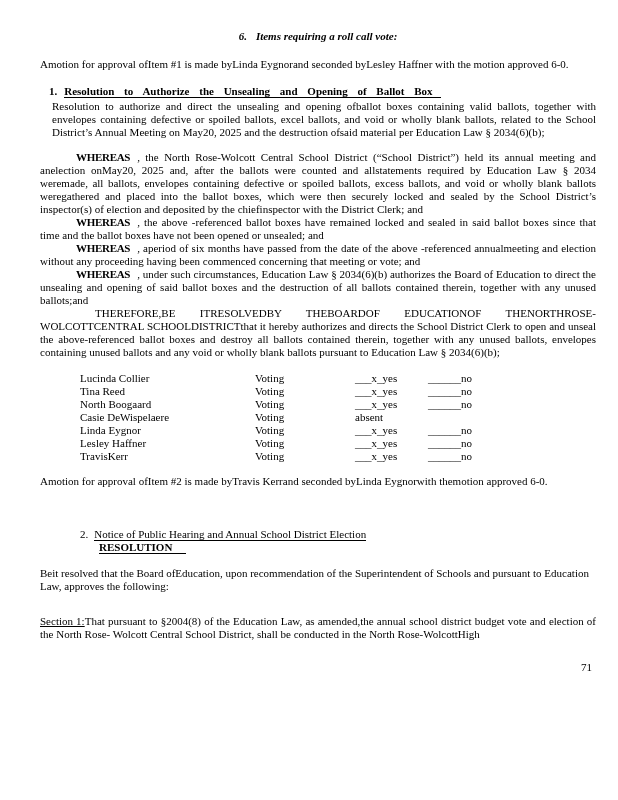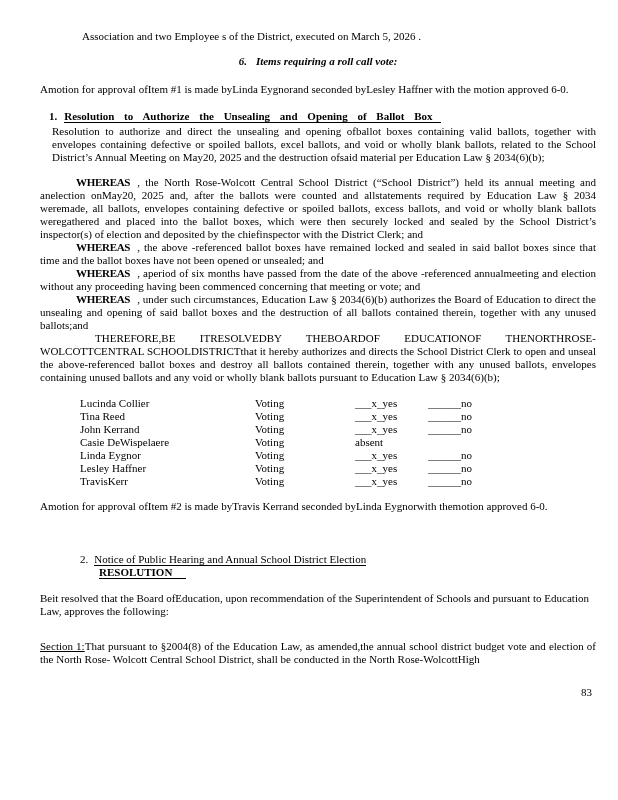--- a/index.html
+++ b/index.html
@@ -50,21 +50,20 @@
   .resolved { margin-bottom:22px; }
   .sec1 { margin-bottom:0; }
   .ulab { text-decoration:underline; }
   .pageno { text-align:right; margin-top:20px; padding-right:4px; }
 </style>
 </head>
 <body>
 
 <div class="page">
 
-  <p class="intro">Association and two Employee s of the District, executed on March 5, 2026 .</p>
 
   <p class="h6"><span class="num">6.</span><span>Items requiring a roll call vote:</span></p>
 
   <p class="motion">Amotion for approval ofItem #1 is made byLinda Eygnorand seconded byLesley Haffner with the motion approved 6-0.</p>
 
   <div class="item1">
     <p class="item1-head"><span class="num1">1.</span><span class="title1">Resolution to Authorize the Unsealing and Opening of Ballot Box</span></p>
     <p class="just">Resolution to authorize and direct the unsealing and opening ofballot boxes containing valid ballots, together with envelopes containing defective or spoiled ballots, excel ballots, and void or wholly blank ballots, related to the School District’s Annual Meeting on May20, 2025 and the destruction ofsaid material per Education Law § 2034(6)(b);</p>
   </div>
 
@@ -84,21 +83,21 @@
         <span class="vyes">___x_yes</span>
         <span class="vno">______no</span>
       </div>
     <div class="vrow">
         <span class="vname">Tina Reed</span>
         <span class="vvote">Voting</span>
         <span class="vyes">___x_yes</span>
         <span class="vno">______no</span>
       </div>
     <div class="vrow">
-        <span class="vname">John Kerrand</span>
+        <span class="vname">North Boogaard</span>
         <span class="vvote">Voting</span>
         <span class="vyes">___x_yes</span>
         <span class="vno">______no</span>
       </div>
     <div class="vrow">
         <span class="vname">Casie DeWispelaere</span>
         <span class="vvote">Voting</span>
         <span class="vyes">absent</span>
         <span class="vno"></span>
       </div>
@@ -126,15 +125,15 @@
 
   <div class="item2">
     <p><span class="num2">2.</span><span class="title2">Notice of Public Hearing and Annual School District Election</span></p>
     <p class="resline"><span class="title3">RESOLUTION</span></p>
   </div>
 
   <p class="resolved">Beit resolved that the Board ofEducation, upon recommendation of the Superintendent of Schools and pursuant to Education Law, approves the following:</p>
 
   <p class="sec1 just"><span class="ulab">Section 1:</span><span>That pursuant to §2004(8) of the Education Law, as amended,the annual school district budget vote and election of the North Rose- Wolcott Central School District, shall be conducted in the North Rose-WolcottHigh</span></p>
 
-  <div class="pageno">83</div>
+  <div class="pageno">71</div>
 
 </div>
 
 </body></html>

